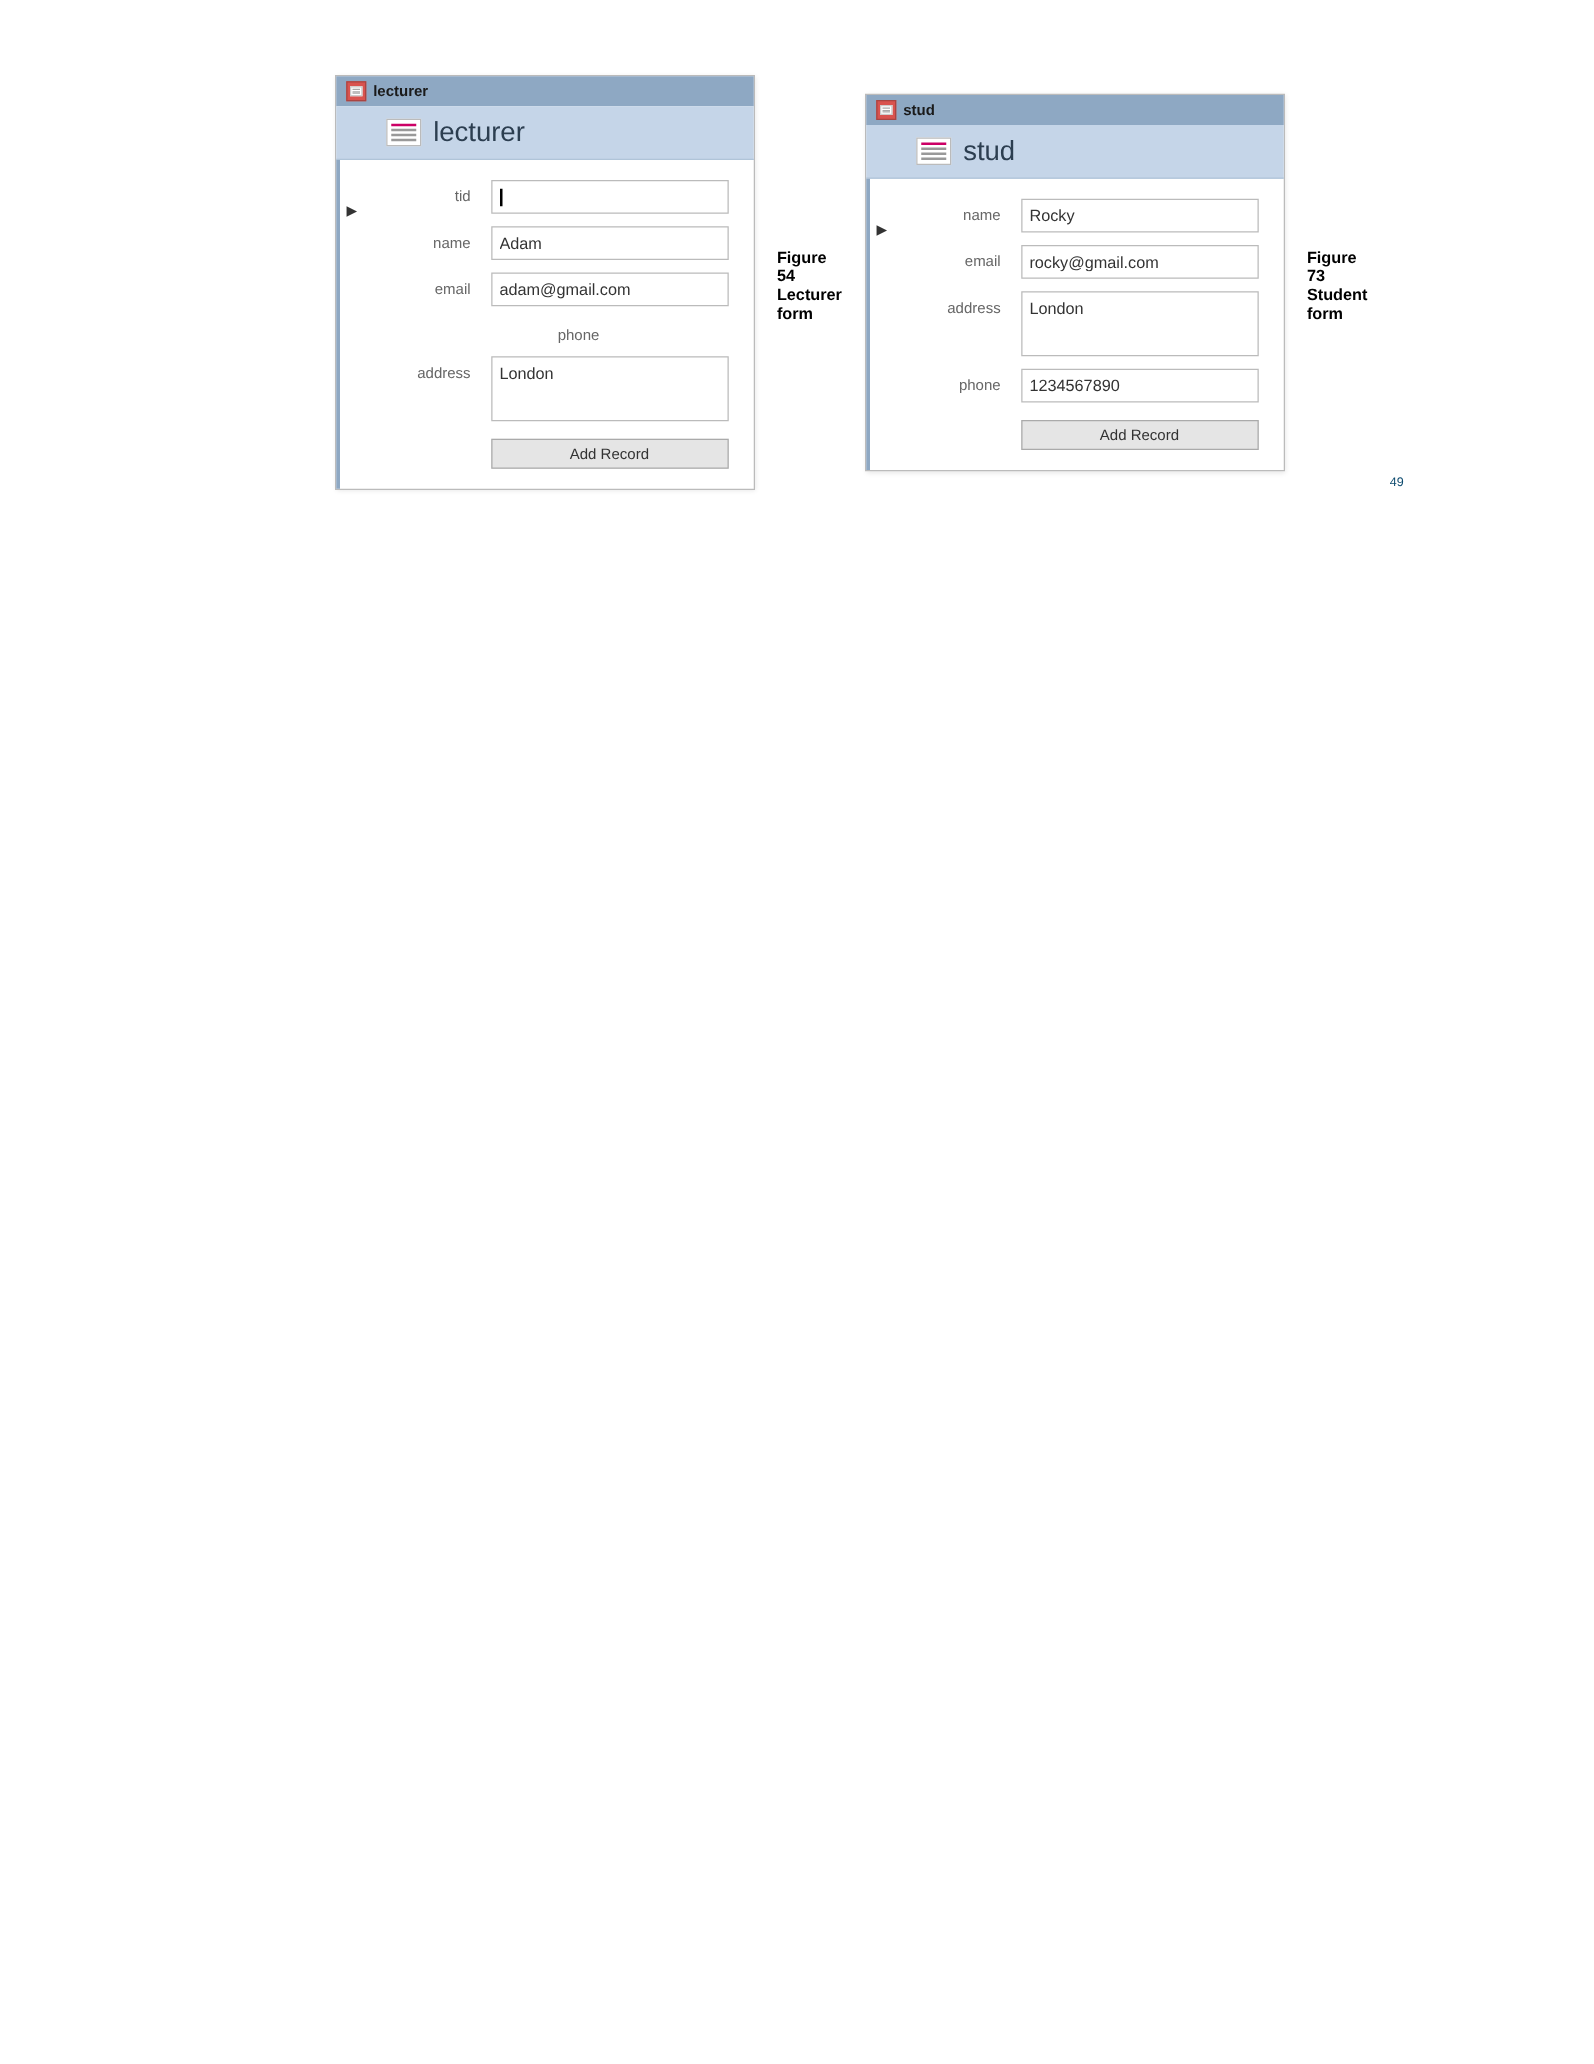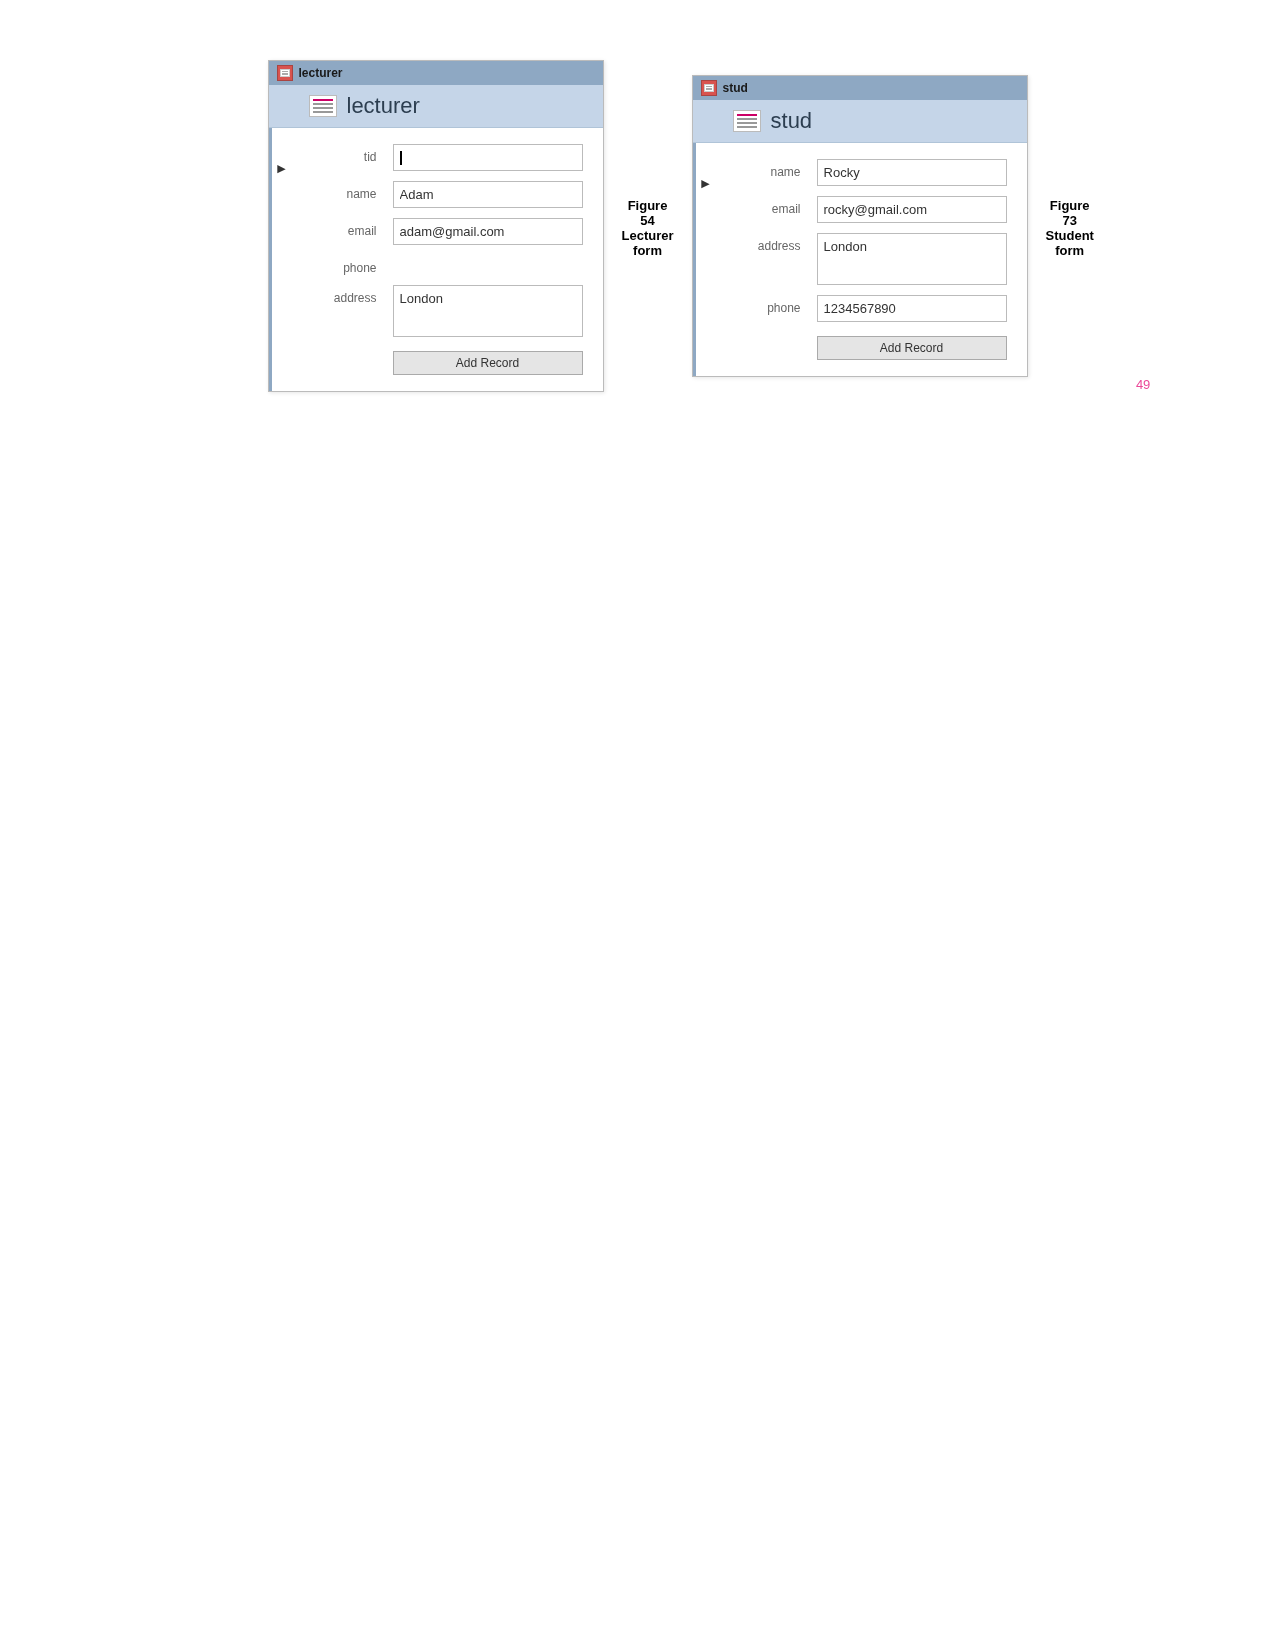--- a/index.html
+++ b/index.html
@@ -127,20 +127,21 @@
       padding: 0 20px;
       display: flex;
       flex-direction: column;
       gap: 10px;
     }
 
     .field-row {
       display: flex;
       align-items: flex-start;
       gap: 16px;
+      justify-content: center;
     }
 
     .field-label {
       width: 65px;
       text-align: right;
       color: #666;
       font-size: 12px;
       padding-top: 6px;
       flex-shrink: 0;
     }
@@ -171,30 +172,28 @@
       cursor: pointer;
       color: #333;
       margin-left: 81px;
       margin-top: 4px;
     }
 
     .figure-caption {
       font-size: 13px;
       font-weight: bold;
       color: #000;
-      text-align: center;
       margin-top: 4px;
     }
 
     .page-number {
       margin-top: auto;
-      font-size: 13px;
-      color: #ec4899;
+      font-size: 10px;
+      color: #0c4a6e;
       padding-top: 40px;
-      margin-left: 24px;
     }
 
     .tid-input-wrapper {
       position: relative;
       flex: 1;
     }
 
     .tid-input-wrapper input {
       width: 100%;
       border: 1px solid #bbb;

